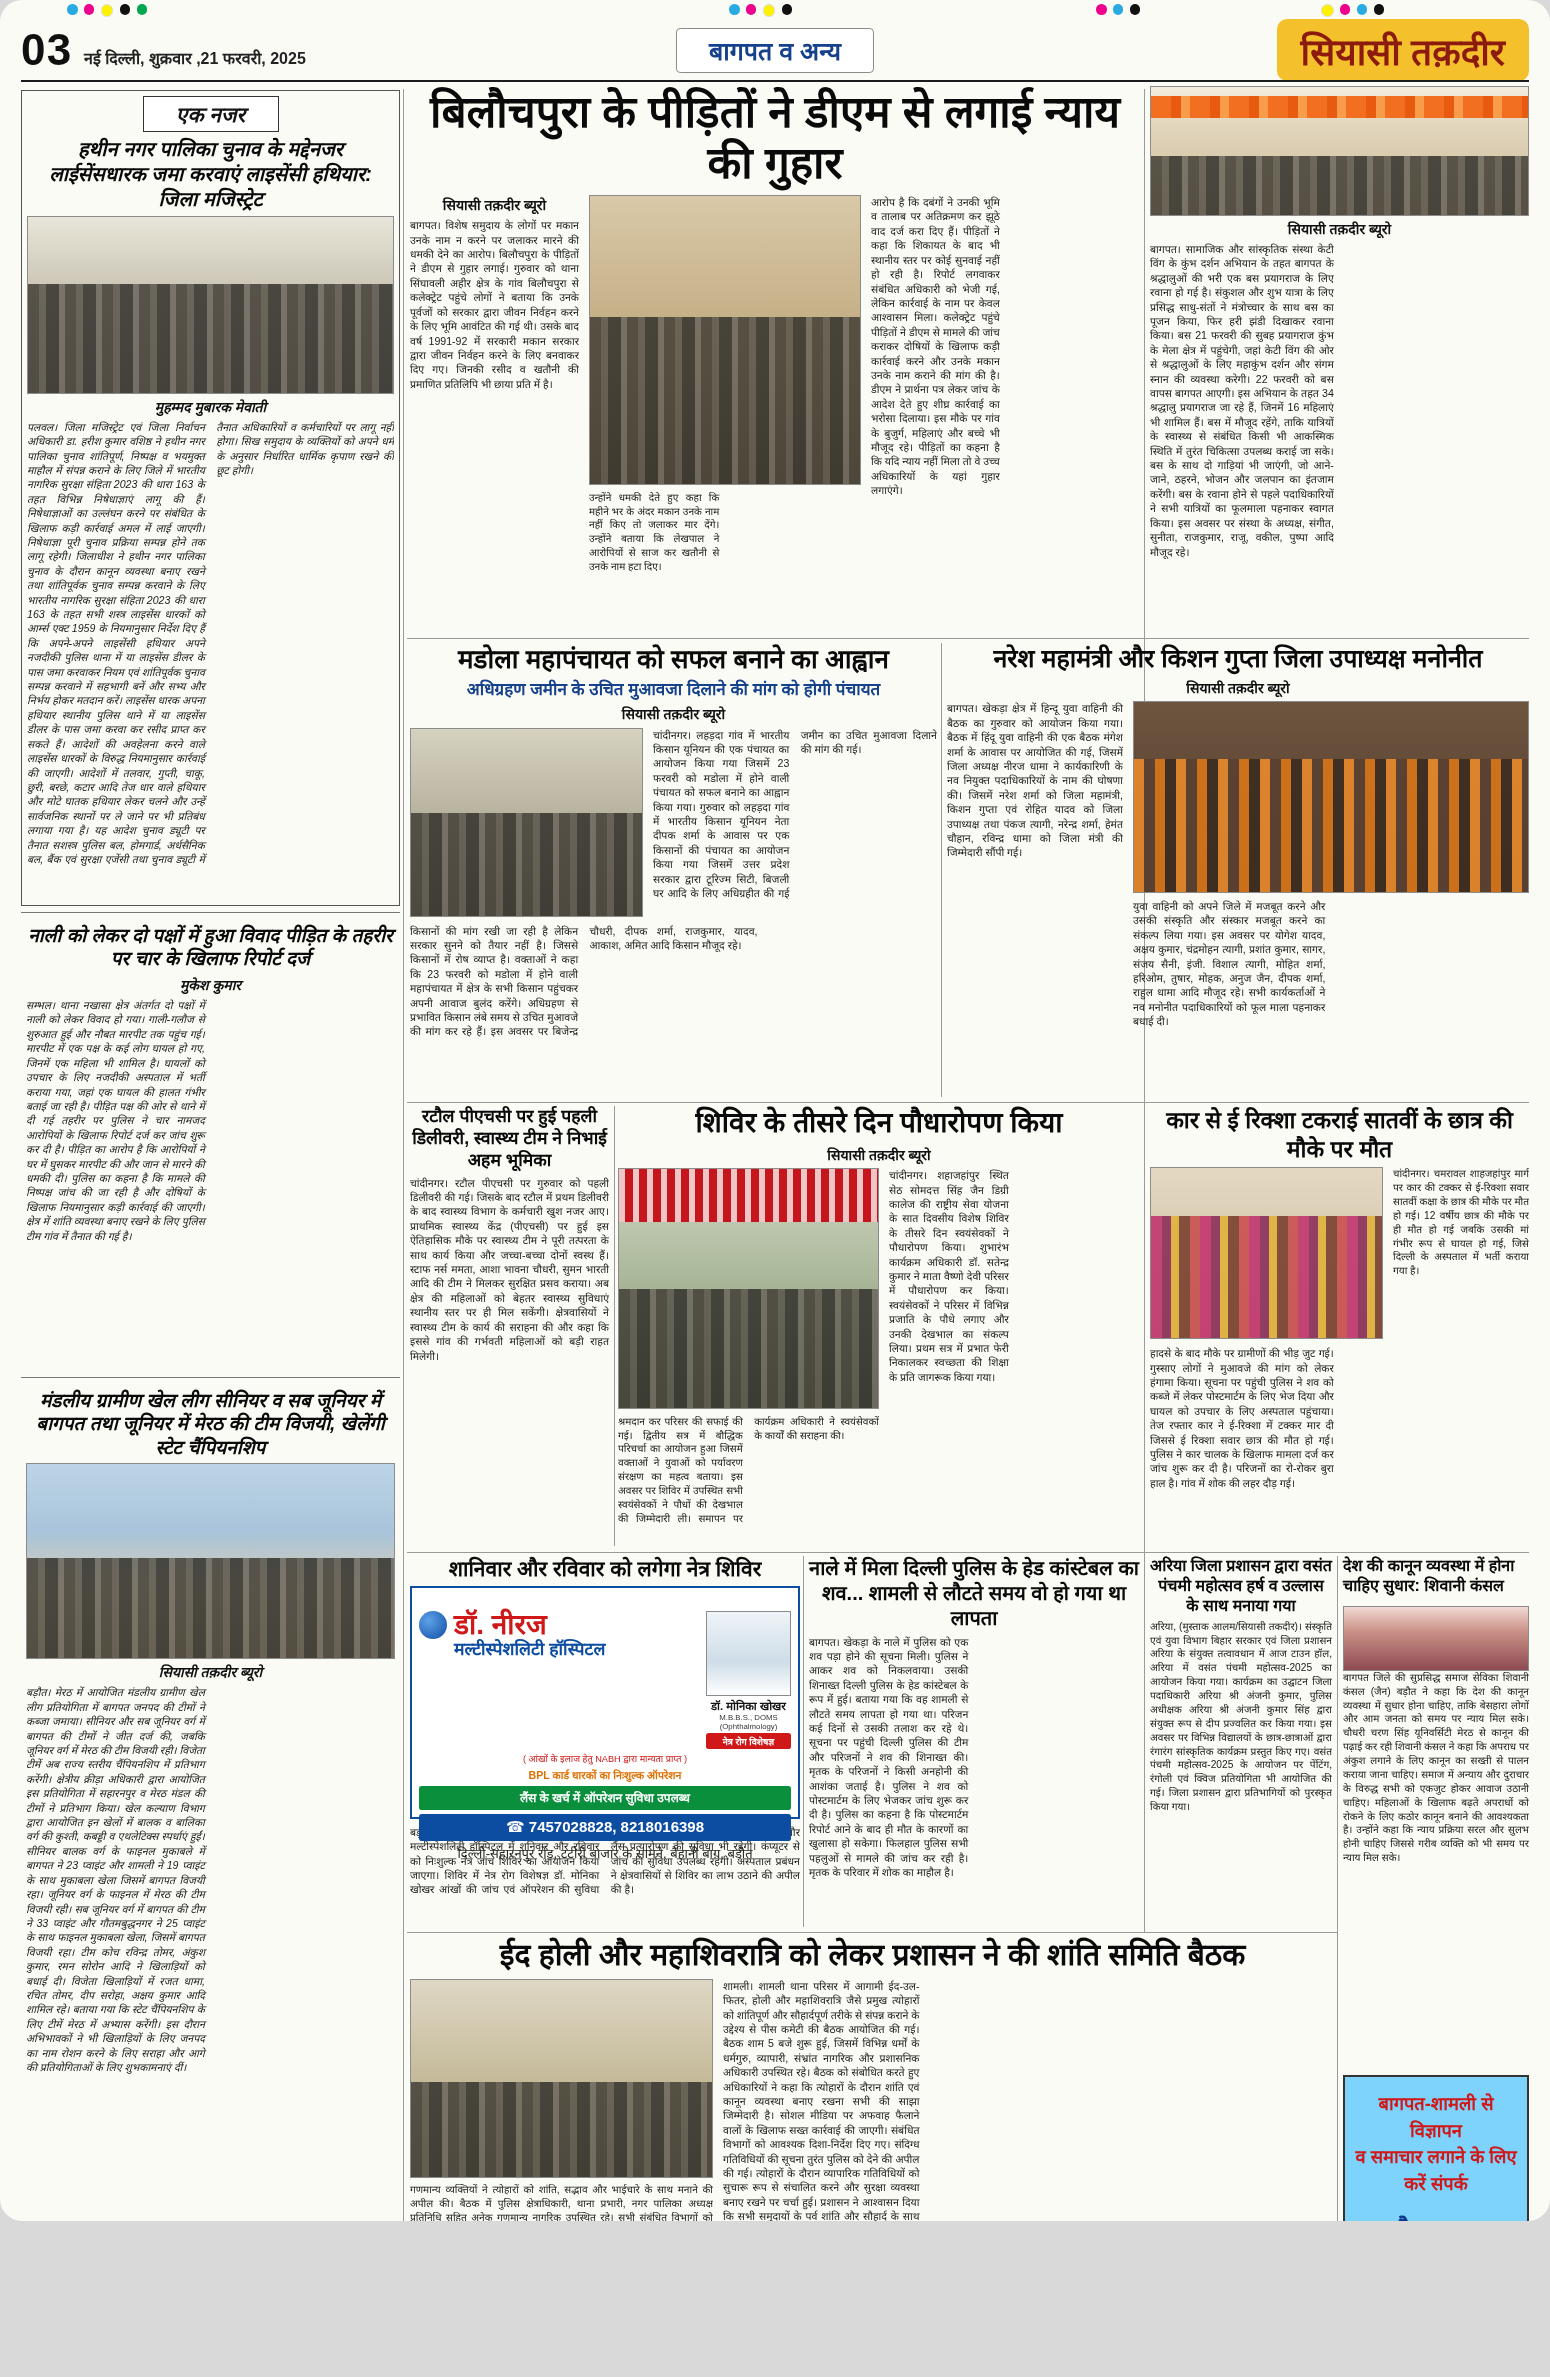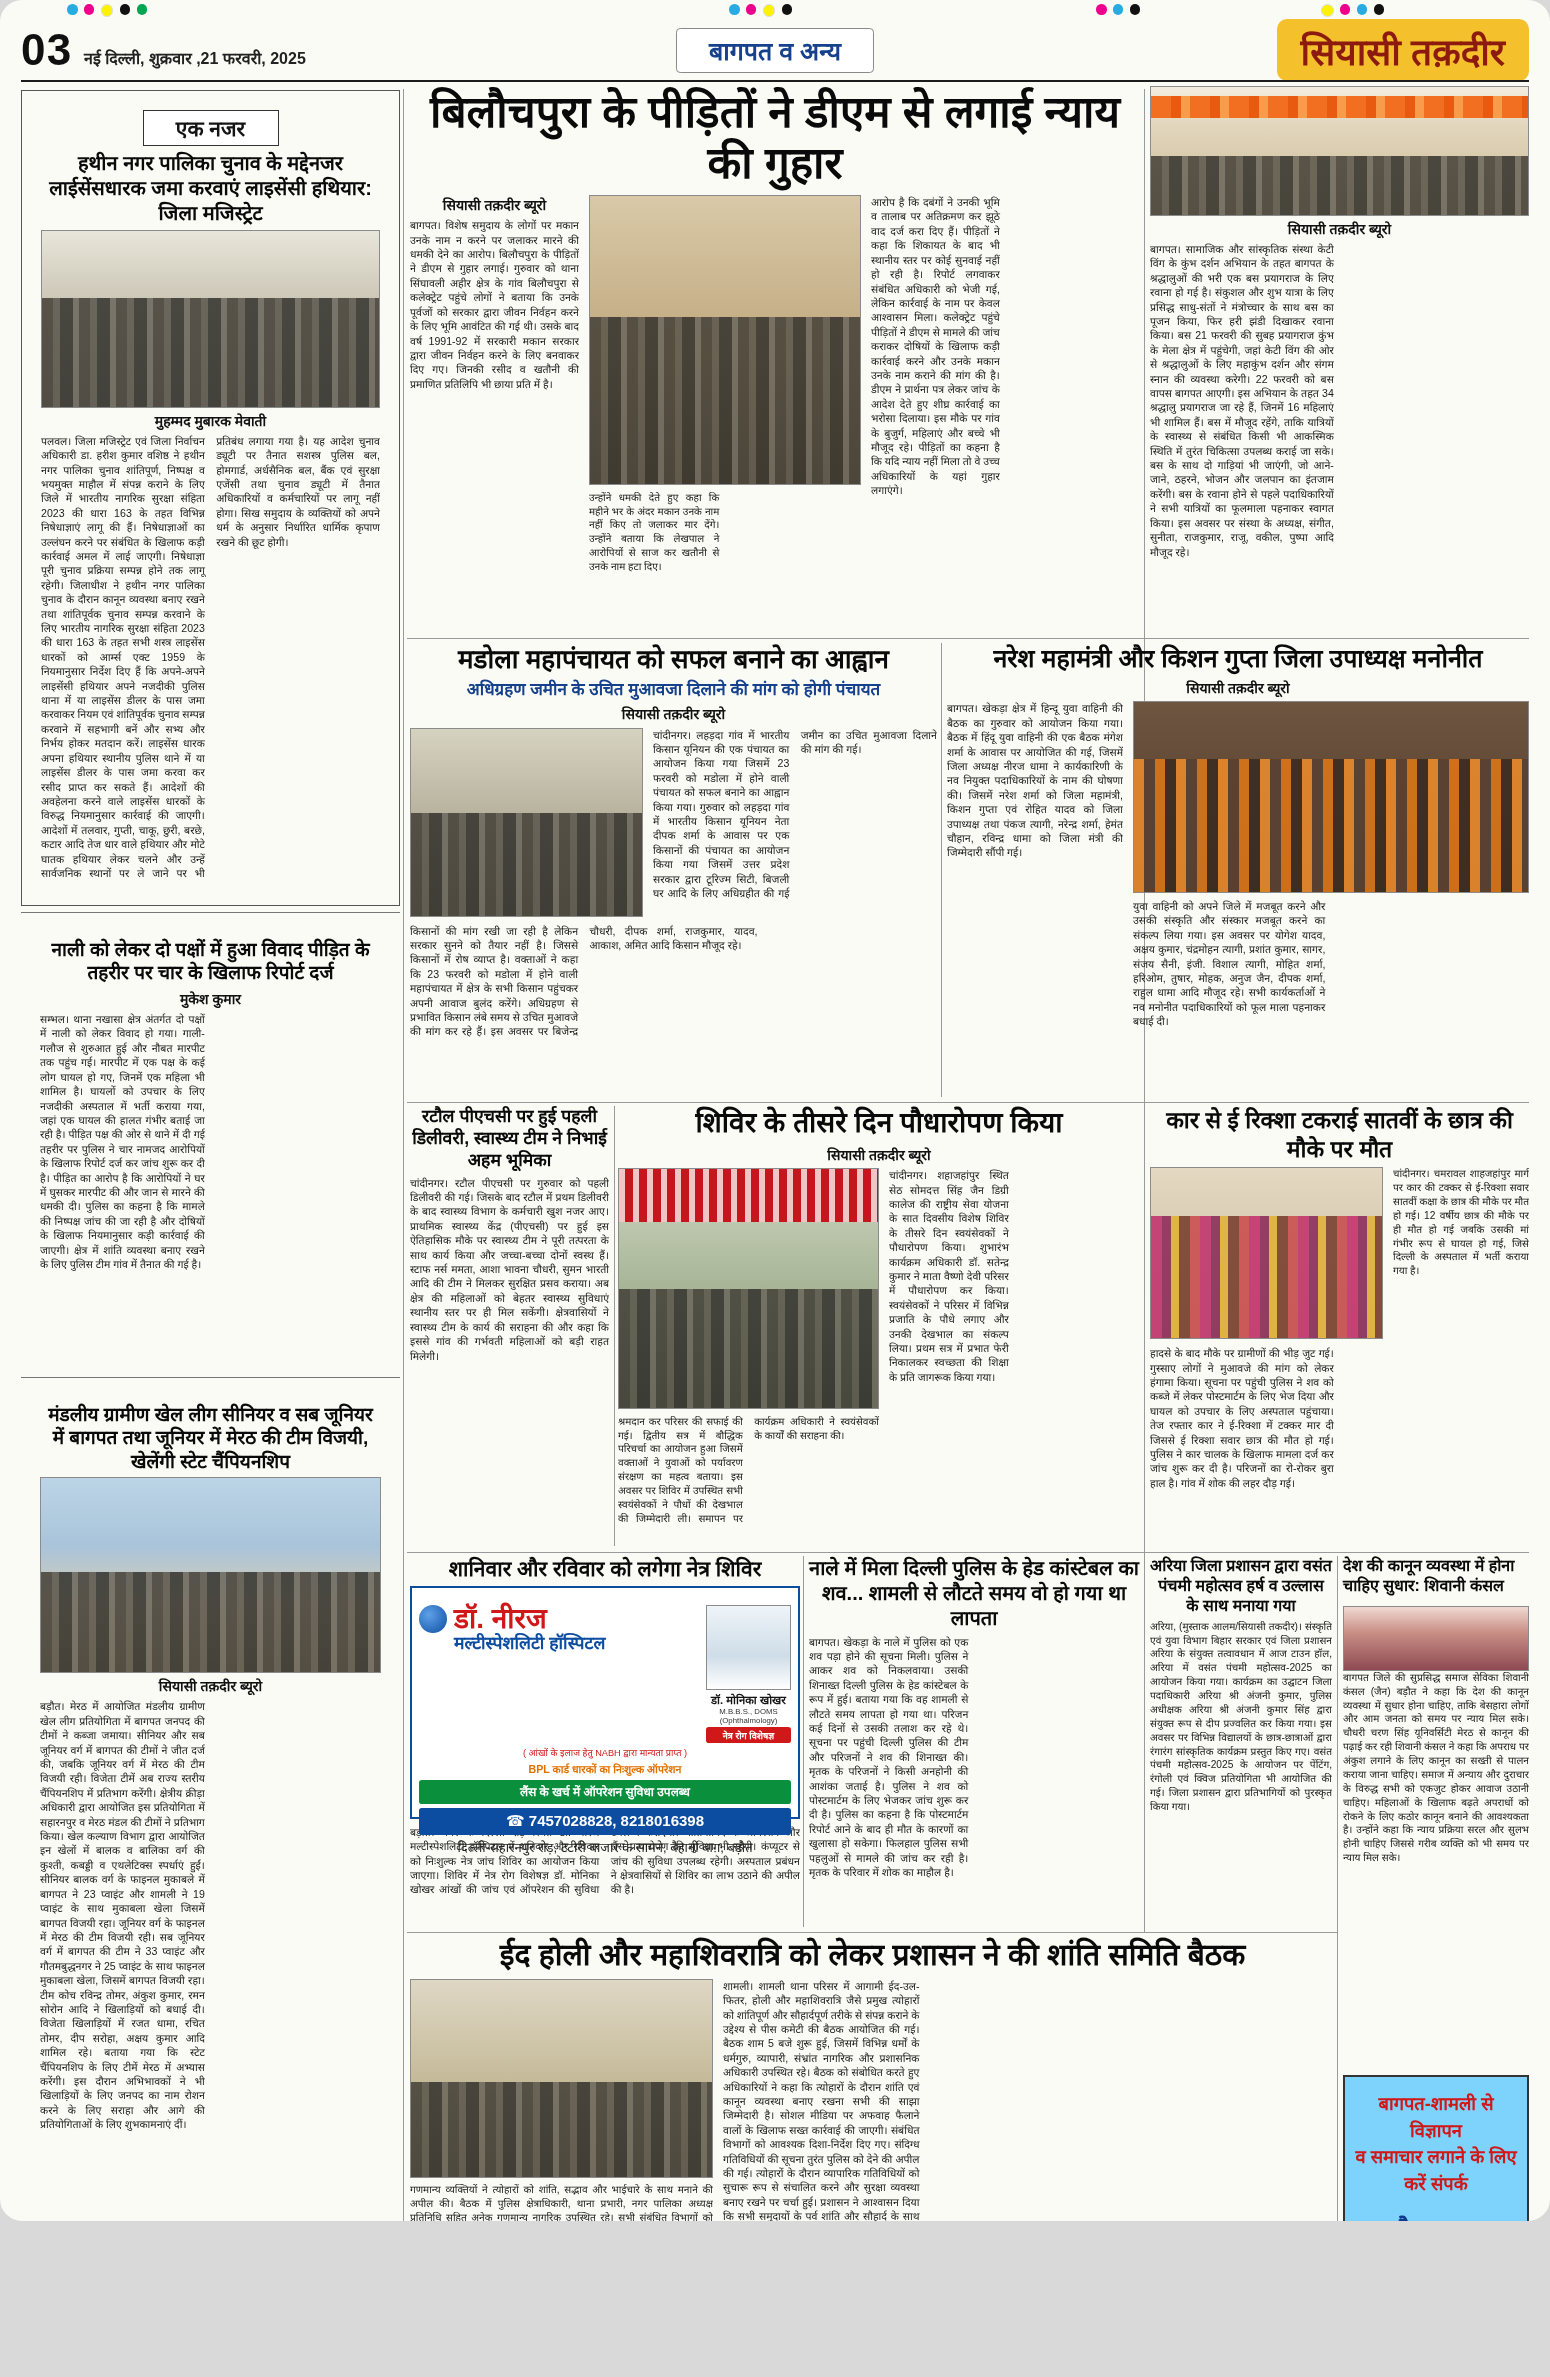--- a/index.html
+++ b/index.html
@@ -12,21 +12,21 @@
   .pageno{font-size:44px;font-weight:800;color:#101010;letter-spacing:1.4px;}
   .dateline{font-size:16px;font-weight:700;color:#222;margin-left:11.3px;margin-top:15.5px;}
   .section-box{border:1.4px solid #8a8a8a;border-radius:4.2px;padding:4.2px 32px;color:#16418d;
                font-weight:800;font-size:25px;background:#fff;}
   .masthead{background:#f4c02c;color:#8c1a0e;font-weight:800;font-size:37px;
             padding:5.6px 24px;border-radius:10px;white-space:nowrap;}
   .rule{background:#1c1c1c;}
   .vline{background:#9a9a9a;width:1.4px;}
   .hline{background:#9a9a9a;height:1.4px;}
   
-  .box{box-sizing:border-box;padding:19px;}
+  .box{box-sizing:border-box;padding:5px;font-style:italic;}
   .kicker{width:134px;margin:0 auto;border:1.4px solid #333;text-align:center;font-weight:800;
           font-size:21px;padding:2.8px 0;background:#fff;}
   .hl{font-weight:800;color:#0a0a0a;line-height:1.24;text-align:center;margin:5.6px 0 4.2px 0;}
   .sub{font-weight:700;color:#16418d;text-align:center;line-height:1.3;margin:1.4px 0 2.8px 0;}
   .by{font-weight:700;text-align:center;font-size:14px;color:#111;margin:2.8px 0 4.2px 0;}
   .bd{font-size:10.6px;line-height:1.36;text-align:justify;color:#1a1a1a;overflow:hidden;column-fill:auto;}
   .c2{column-count:2;column-gap:11.3px;}
   .c3{column-count:3;column-gap:11.3px;}
   .row{display:flex;gap:10px;}
   .photo{position:relative;overflow:hidden;border:0.7px solid #8b8b8b;box-sizing:border-box;}
@@ -46,21 +46,21 @@
      background-image:repeating-linear-gradient(90deg,rgba(255,255,255,.75) 0 6.3px,transparent 6.3px 14px);
      background-size:100% 2.8px;background-repeat:repeat-y;background-position:0 55%;}
   .ph-car{background:linear-gradient(180deg,#e4d8c2 0%,#caba9c 100%);}
   .people-color{position:absolute;bottom:0;left:0;right:0;height:72%;opacity:.9;
      background:repeating-linear-gradient(90deg,#c2356f 0 11.3px,#8a2f5a 11.3px 20px,#e0b23a 20px 28px,#7a4030 28px 39px,#c94f4f 39px 49px);}
   .ph-khel{background:linear-gradient(180deg,#bcd4e6 0%,#a9c4da 35%,#d8cdb4 65%,#b7a887 100%);}
   .ph-meeting{background:linear-gradient(180deg,#ded7c4 0%,#c3b896 55%,#948a6b 100%);}
   .ph-portrait{background:linear-gradient(180deg,#f0d9d2 0%,#c98f86 40%,#8e4a52 100%);}
   .ph-doc{background:linear-gradient(180deg,#eef4f8 0%,#cfdde8 60%,#ffffff 100%);}
   
-  .ad{border:2.8px solid #0d4da1;background:#fff;box-sizing:border-box;padding:17px 7px;position:relative;}
+  .ad{border:2.8px solid #0d4da1;background:#fff;box-sizing:border-box;padding:23px 7px;position:relative;}
   .ad-brand1{color:#d01818;font-size:28px;font-weight:800;line-height:1;}
   .ad-brand2{color:#0d4da1;font-size:17.6px;font-weight:800;line-height:1.15;}
   .ad-note{color:#d01818;font-size:9.2px;text-align:center;margin-top:2.8px;}
   .ad-offer{color:#e07000;font-size:10.6px;font-weight:700;text-align:center;margin-top:2.8px;}
   .ad-strip{background:#0a8f3c;color:#fff;font-size:12px;font-weight:800;text-align:center;
             padding:3.5px 1.4px;margin-top:4.2px;border-radius:2.8px;}
   .ad-phone{background:#0d4da1;color:#fff;font-size:15px;font-weight:800;text-align:center;
             padding:4.2px 1.4px;margin-top:4.2px;border-radius:2.8px;}
   .ad-addr{font-size:13px;color:#222;text-align:center;margin-top:3.5px;}
   .ad-doc-name{font-size:11.3px;font-weight:800;text-align:center;margin-top:2.1px;}

